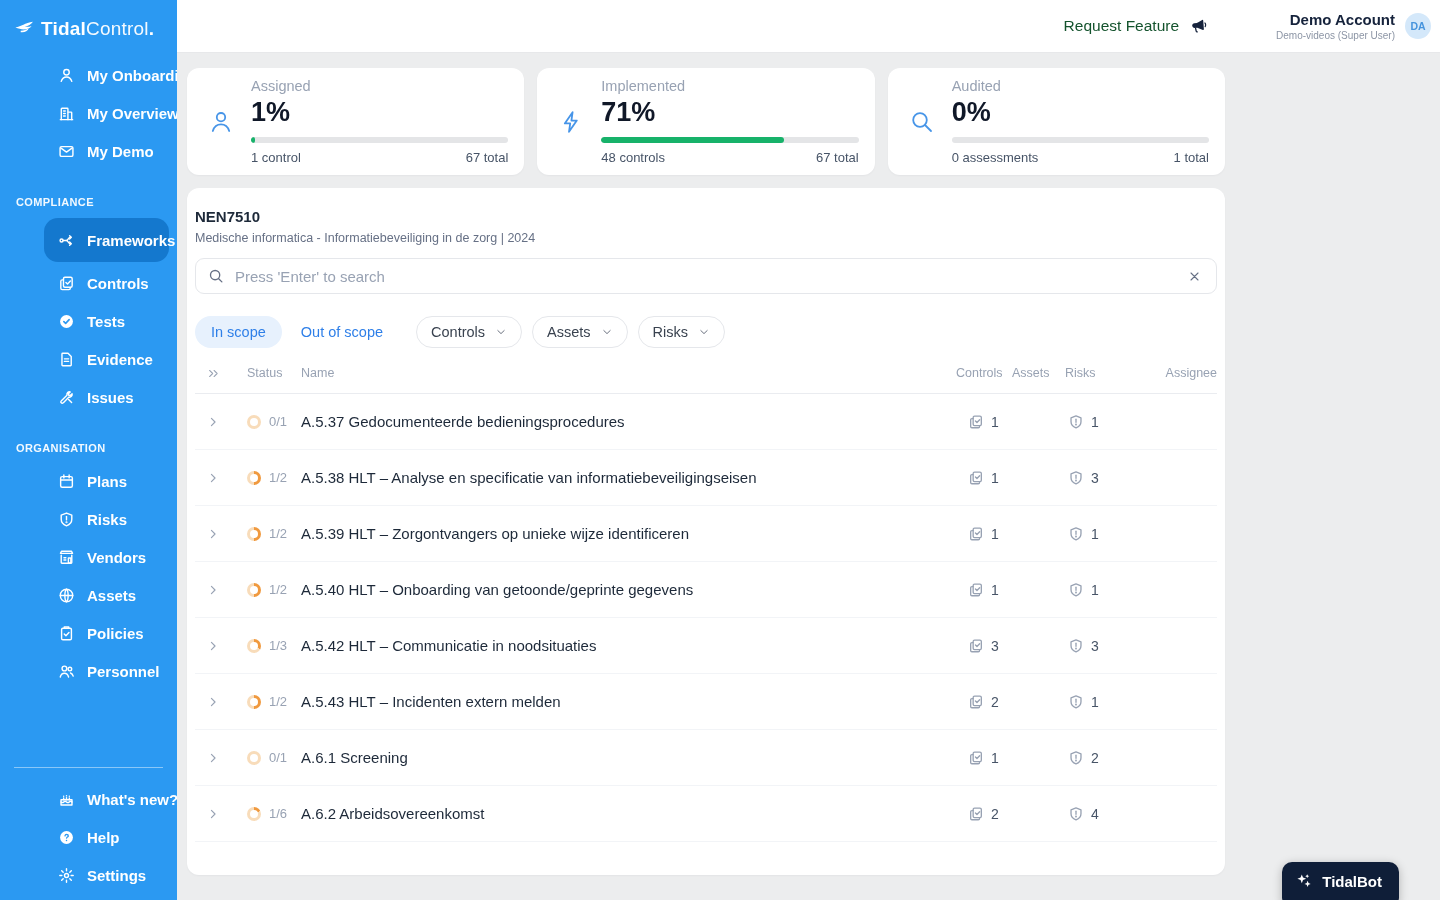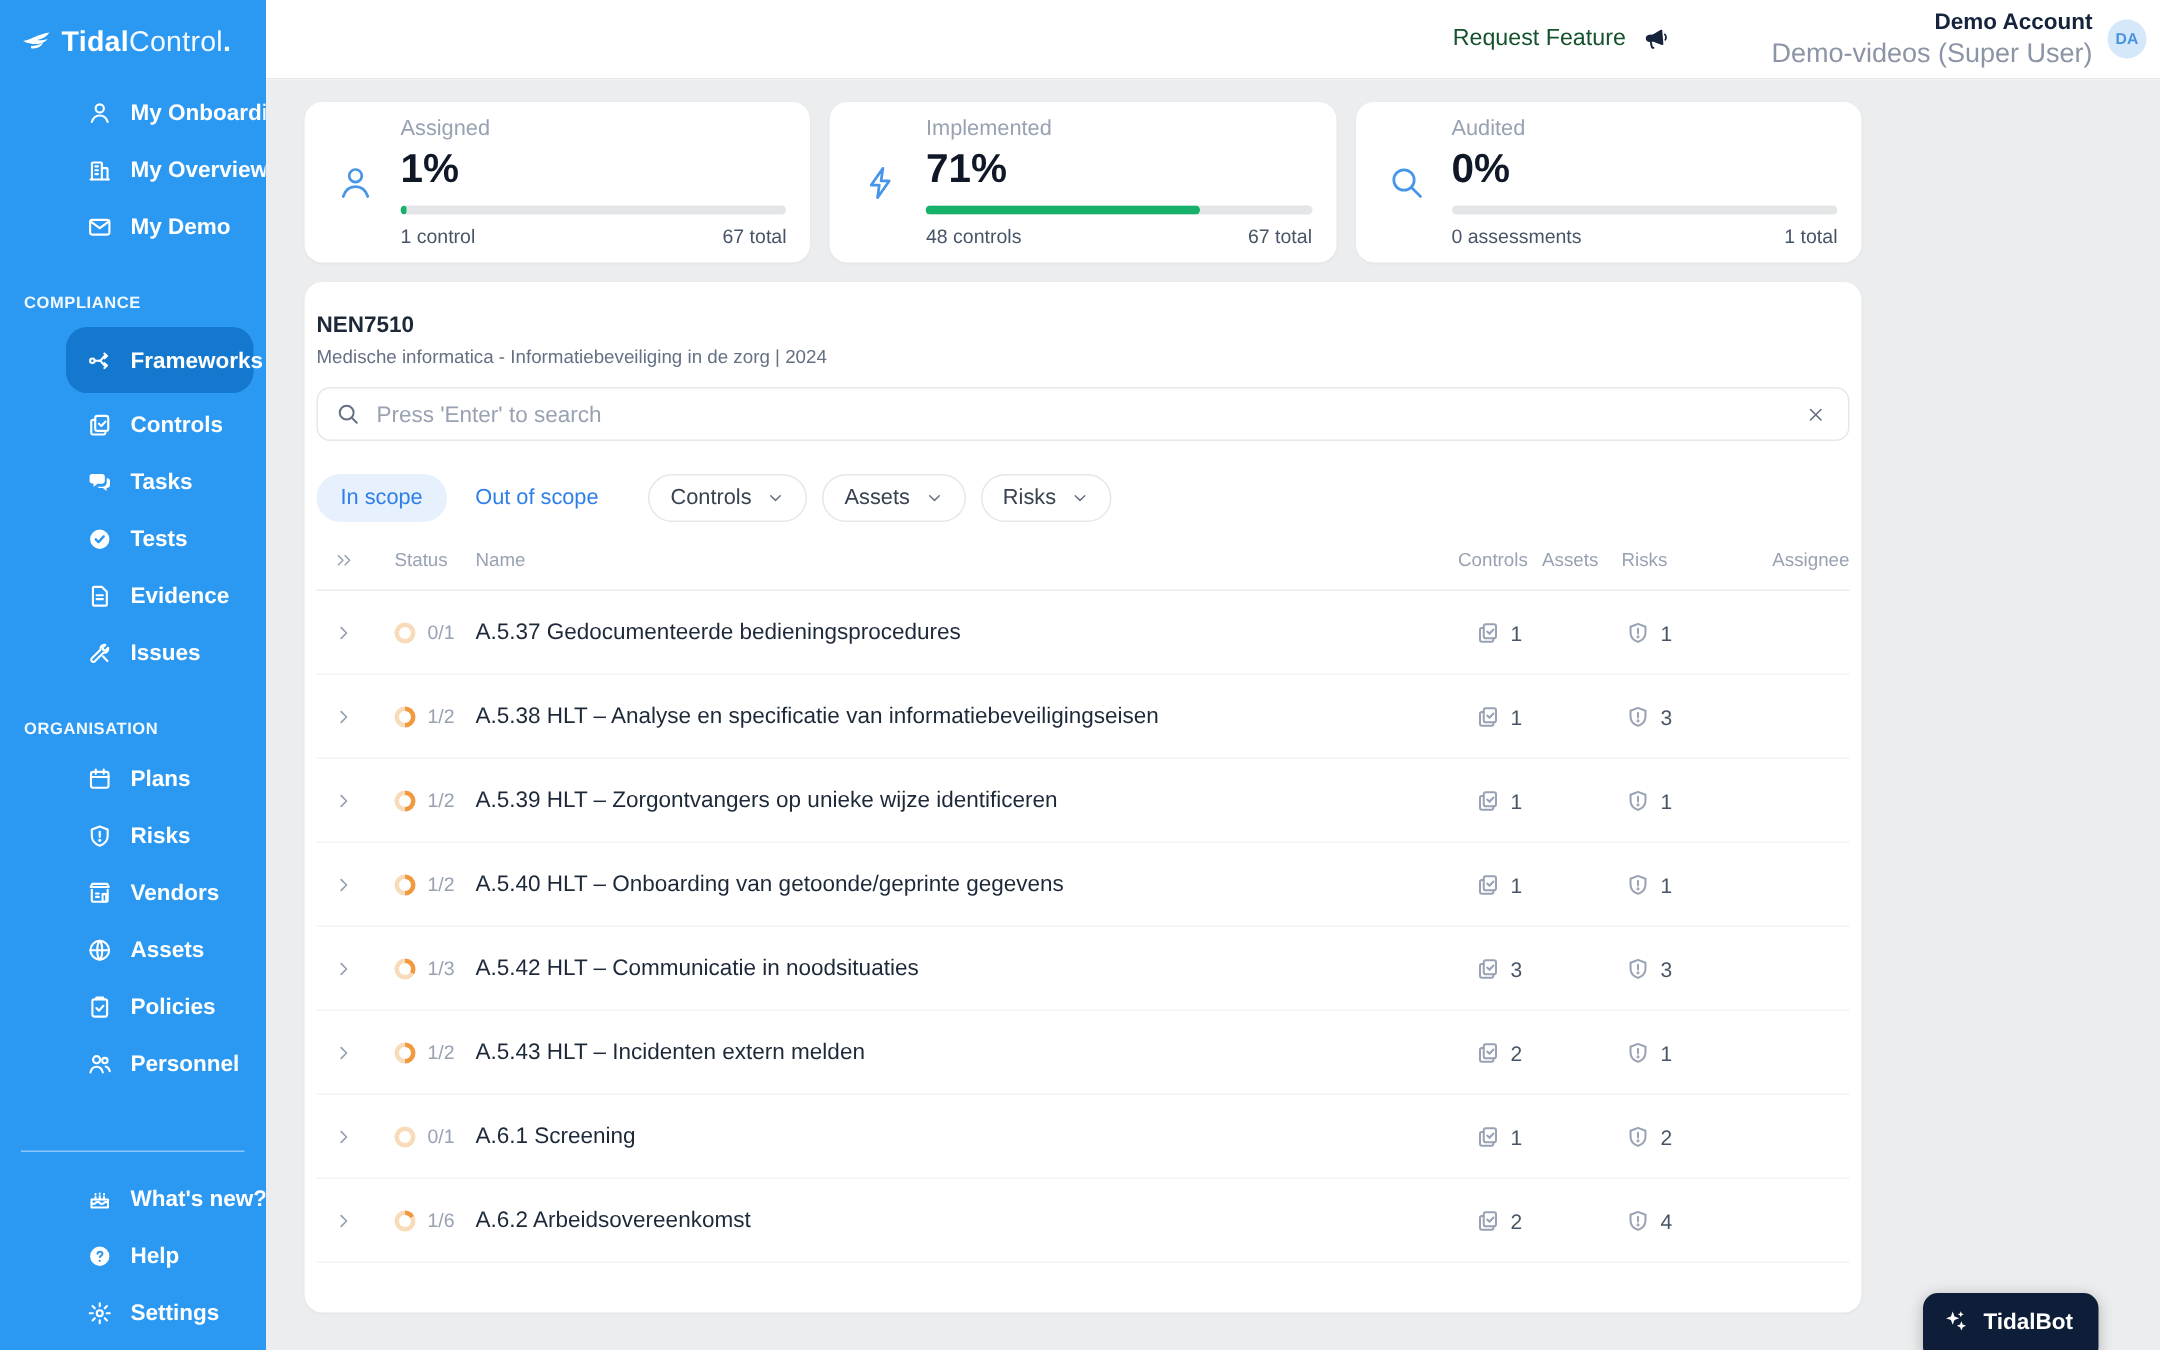--- a/index.html
+++ b/index.html
@@ -42,28 +42,28 @@
   }
   .request-feature {
     display:flex; align-items:center; gap:10px; background:none; border:none; cursor:pointer;
     font-family:inherit; font-size:15.5px; color:#14532d; font-weight:500; margin-right:62px;
   }
   .request-feature .svgwrap { color:#16233C; }
   .request-feature svg { width:19px; height:19px; }
   .account { display:flex; align-items:center; gap:10px; margin-right:9px; cursor:pointer; }
   .account-text { text-align:right; }
   .account-name { font-size:15px; font-weight:700; color:#16233C; }
-  .account-sub { font-size:18px; color:#8C95A5; margin-top:2px; }
+  .account-sub { font-size:10px; color:#8C95A5; margin-top:2px; }
   .avatar {
     width:26px; height:26px; border-radius:50%; background:#D4E8FA; color:#4694DD;
     font-size:10.5px; font-weight:700; display:flex; align-items:center; justify-content:center;
   }
 
   
-  .main { position:absolute; left:177px; top:53px; width:1087px; }
+  .main { position:absolute; left:161px; top:53px; width:1087px; }
   .stats-row { display:flex; gap:13px; margin:15px 23px 0 26px; }
   .stat-card {
     flex:1; background:#fff; border-radius:12px; height:107px; display:flex; align-items:center;
     padding:0 16px 0 21px; gap:17px; box-shadow:0 1px 2px rgba(16,24,40,.04);
   }
   .stat-icon { color:#4795E8; flex:0 0 26px; }
   .stat-icon svg { width:26px; height:26px; }
   .stat-body { flex:1; }
   .stat-label { font-size:14.5px; color:#98A2B3; }
   .stat-percent { font-size:27px; font-weight:700; color:#101828; margin:3px 0 9px; }
@@ -195,29 +195,20 @@
     <span class="nav-icon svgwrap">
           <svg viewBox="0 0 18 18" fill="none" stroke="currentColor" stroke-width="1.5" stroke-linecap="round" stroke-linejoin="round">
             <rect x="5.8" y="2.4" width="9.2" height="10.6" rx="1.6"></rect>
             <path d="M5.8 5.2H4.4C3.6 5.2 3 5.8 3 6.6v7.5c0 .8.6 1.4 1.4 1.4h7.2c.8 0 1.4-.6 1.4-1.4v-.9"></path>
             <path d="M8.4 7.9l1.7 1.7 3-3.2"></path>
           </svg>
         </span>
     <span class="nav-label">Controls</span>
   </div>
 
-  <div class="nav-item">
-    <span class="nav-icon svgwrap">
-          <svg viewBox="0 0 18 18" fill="currentColor">
-            <path d="M3.6 3.2h7.2c1 0 1.8.8 1.8 1.8v3.2c0 1-.8 1.8-1.8 1.8H7.4L4.6 12.3v-2.4h-1c-1 0-1.8-.8-1.8-1.8V5c0-1 .8-1.8 1.8-1.8z"></path>
-            <path d="M13.9 6.2h.5c1 0 1.8.8 1.8 1.8v3.2c0 1-.8 1.8-1.8 1.8h-.6v2.2l-2.6-2.2H8.8c-.6 0-1.2-.3-1.5-.8h3.5c1.7 0 3.1-1.4 3.1-3.1z"></path>
-          </svg>
-        </span>
-    <span class="nav-label">Tasks</span>
-  </div>
 
   <div class="nav-item">
     <span class="nav-icon svgwrap">
           <svg viewBox="0 0 18 18">
             <circle cx="9" cy="9" r="6.8" fill="currentColor"></circle>
             <path d="M6.2 9.1l1.9 1.9 3.7-4" fill="none" stroke="#2B99F2" stroke-width="1.7" stroke-linecap="round" stroke-linejoin="round"></path>
           </svg>
         </span>
     <span class="nav-label">Tests</span>
   </div>

